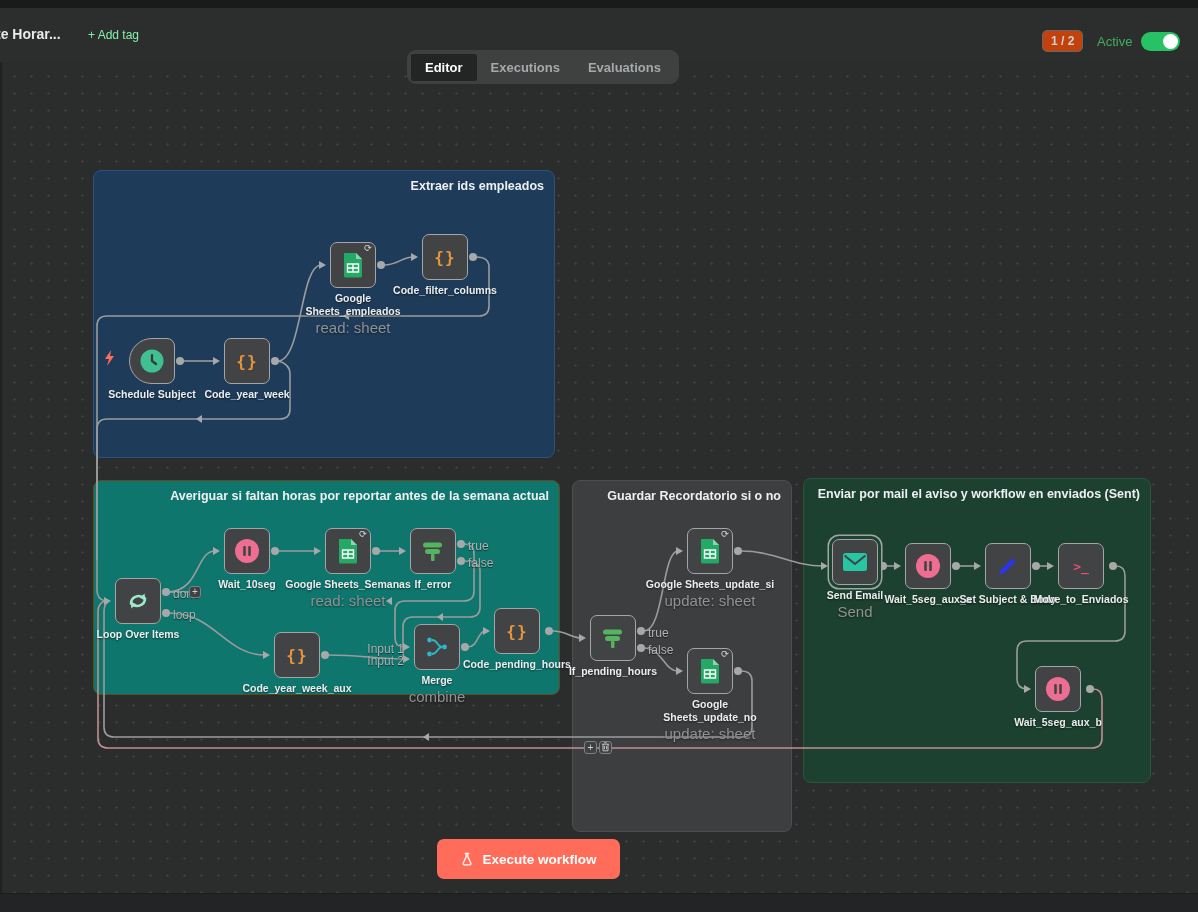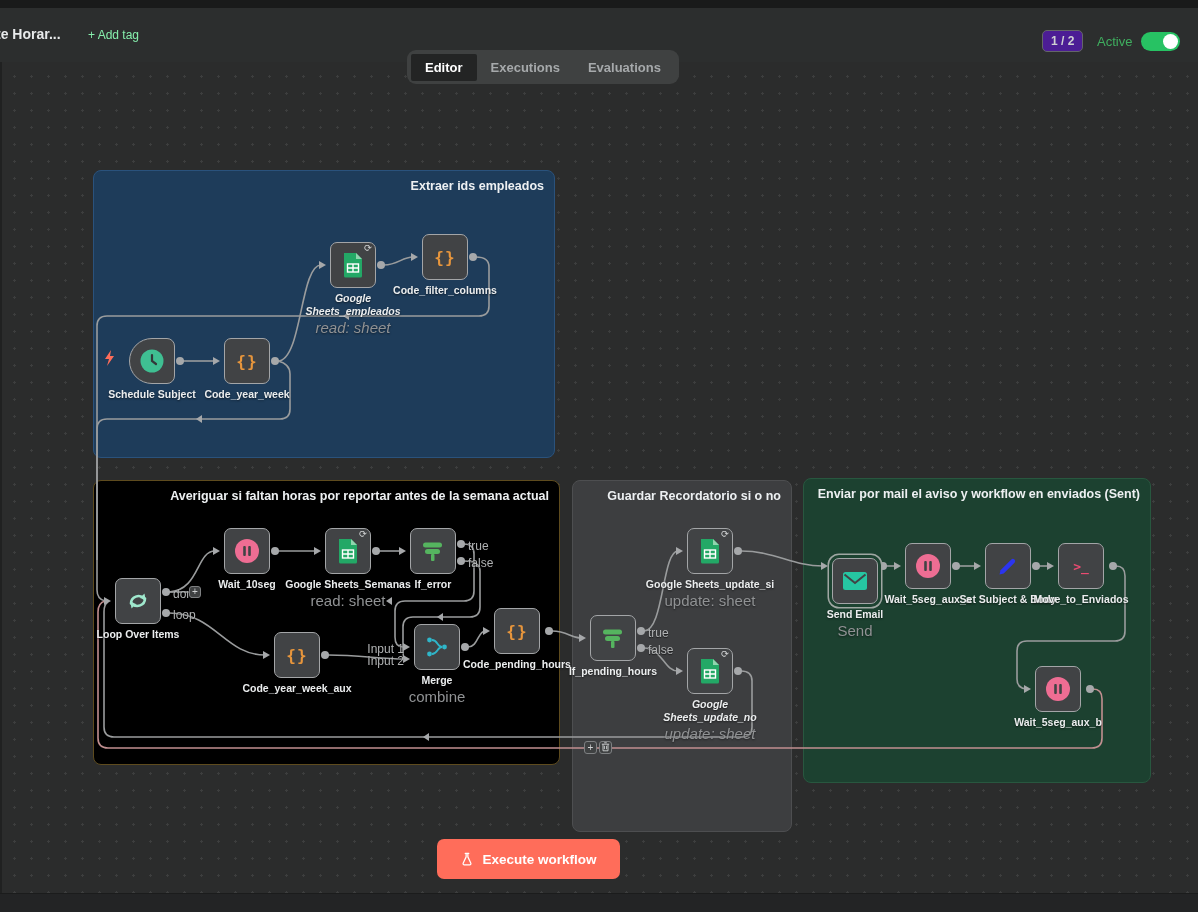--- a/index.html
+++ b/index.html
@@ -7,56 +7,56 @@
     width:1198px;height:912px;position:relative;overflow:hidden;
     background:#1a1b1b;font-family:"Liberation Sans","DejaVu Sans",sans-serif;
     -webkit-font-smoothing:antialiased;
   }
   
   .topstrip{position:absolute;left:0;top:0;width:1198px;height:8px;background:#191a1a;}
   .header{position:absolute;left:0;top:8px;width:1198px;height:54px;background:#2c2e2e;display:flex;align-items:center;}
   .wf-title{position:absolute;left:-4px;top:18px;font-size:14px;font-weight:bold;color:#e8eaeb;white-space:nowrap;}
   .add-tag{position:absolute;left:88px;top:20px;font-size:12px;font-weight:normal;color:#86efac;cursor:pointer;}
   .page-badge{position:absolute;left:1042px;top:22px;padding:3px 8px;border:1px solid #646668;border-radius:5px;
-    background:#4c1d95;color:#cfd1d2;font-size:12px;font-weight:bold;}
+    background:#c2410c;color:#cfd1d2;font-size:12px;font-weight:bold;}
   .active-label{position:absolute;left:1097px;top:26px;font-size:13px;color:#3fae5f;}
   .toggle{position:absolute;left:1141px;top:24px;width:39px;height:19px;border-radius:10px;background:#27c263;cursor:pointer;}
   .toggle .knob{position:absolute;right:2px;top:2px;width:15px;height:15px;border-radius:50%;background:#fff;}
   
   .tabbar{position:absolute;left:407px;top:50px;height:34px;background:#3f4141;border-radius:9px;display:flex;align-items:center;padding:0 4px;z-index:40;}
   .tab{padding:6px 14px;font-size:13px;color:#a6a9ab;font-weight:bold;border-radius:2px;cursor:pointer;}
   .tab.active{background:#232424;color:#ffffff;}
   
   .canvas{position:absolute;left:0;top:62px;width:1198px;height:831px;
     background-color:#2b2c2c;
     background-image:radial-gradient(#3d3e3e 1px,transparent 1.2px);
     background-size:17px 17px;background-position:6px 6px;}
   .leftedge{position:absolute;left:0;top:62px;width:2px;height:831px;background:#202121;}
   .footer{position:absolute;left:0;top:893px;width:1198px;height:19px;background:#232425;border-top:1px solid #1b1c1c;}
   
   .group{position:absolute;border-radius:8px;box-sizing:border-box;padding:8px 10px;z-index:1;text-align:right;}
   .group .gtitle{font-size:12.5px;font-weight:bold;color:#edf0f2;}
   .g-blue {left:93px; top:170px;width:462px;height:288px;background:#1e3c5a;border:1px solid #2a527c;}
-  .g-brown{left:93px; top:480px;width:467px;height:285px;background:#000000;border:1px solid #5e4b1e;}
+  .g-brown{left:93px; top:480px;width:467px;height:215px;background:#0f766e;border:1px solid #5e4b1e;}
   .g-gray {left:572px;top:480px;width:220px;height:352px;background:#3d3e40;border:1px solid #4d4e50;}
   .g-green{left:803px;top:478px;width:348px;height:305px;background:#1c4130;border:1px solid #28573f;}
   
   svg.wires{position:absolute;left:0;top:0;z-index:2;}
   .wire{stroke:#9a9c9d;stroke-width:1.6;fill:none;}
   .wire-pink{stroke:#c18f90;stroke-width:1.6;fill:none;}
   .pdot{fill:#a6a8aa;}
   .parrow{fill:#a6a8aa;}
   
   .node{position:absolute;z-index:3;cursor:pointer;}
   .nbox{width:46px;height:46px;background:#414345;border:1.6px solid #a3a5a7;border-radius:7px;
     display:flex;align-items:center;justify-content:center;position:relative;box-sizing:border-box;}
   .trigger .nbox{border-radius:23px 8px 8px 23px;}
   .selected .nbox{box-shadow:0 0 0 3px #1d4331,0 0 0 4.5px #a0a7a3;}
   .nwrap{position:absolute;top:50px;left:23px;transform:translateX(-50%);width:160px;text-align:center;}
-  .nwrap.narrow{width:100px;font-style:italic;}
+  .nwrap.narrow{width:100px;}
   .nlabel{font-size:10.5px;font-weight:bold;color:#ebedee;line-height:1.25;text-shadow:0 1px 2px rgba(0,0,0,.55);}
   .nsub{font-size:15px;color:#93959780;color:#909294;margin-top:1px;text-shadow:0 1px 2px rgba(0,0,0,.5);}
   .badge-refresh{position:absolute;top:0px;right:3px;font-size:9.5px;color:#d2d4d5;line-height:10px;}
   .icon-code{font-family:"DejaVu Sans Mono",monospace;font-size:16px;font-weight:bold;color:#e8963c;letter-spacing:1px;}
   .icon-term{font-family:"DejaVu Sans Mono",monospace;font-size:13px;font-weight:bold;color:#ea4b71;letter-spacing:0px;}
   .portlbl{position:absolute;z-index:4;font-size:12px;color:#b0b2b3;text-shadow:0 1px 1px rgba(0,0,0,.6);}
   .portlbl.ra{text-align:right;width:42px;}
   
   .sqbtn{position:absolute;z-index:5;width:13px;height:13px;background:#3f4142;border:1px solid #7e8082;border-radius:3px;
     color:#cfd1d2;font-size:10px;line-height:11px;text-align:center;cursor:pointer;box-sizing:border-box;}
@@ -397,21 +397,21 @@
       <rect x="5.5" y="12" width="11" height="8" fill="none" stroke="#fff" stroke-width="1.4"></rect>
       <path d="M5.5 16h11M11 12v8" stroke="#fff" stroke-width="1.4"></path>
     </svg>
   </div>
   <div class="nwrap narrow">
     <div class="nlabel">Google Sheets_update_no</div>
     <div class="nsub">update: sheet</div>
   </div>
 </div>
 
-<div class="node selected" style="left:832px;top:558px">
+<div class="node selected" style="left:832px;top:539px">
   <div class="nbox">
     <svg width="26" height="20" viewBox="0 0 26 20">
       <rect x="1" y="1" width="24" height="18" rx="2.5" fill="#26c6a2"></rect>
       <path d="M2.5 3.5L13 12 23.5 3.5" stroke="#414345" stroke-width="2" fill="none"></path>
     </svg>
   </div>
   <div class="nwrap">
     <div class="nlabel">Send Email</div>
     <div class="nsub">Send</div>
   </div>

